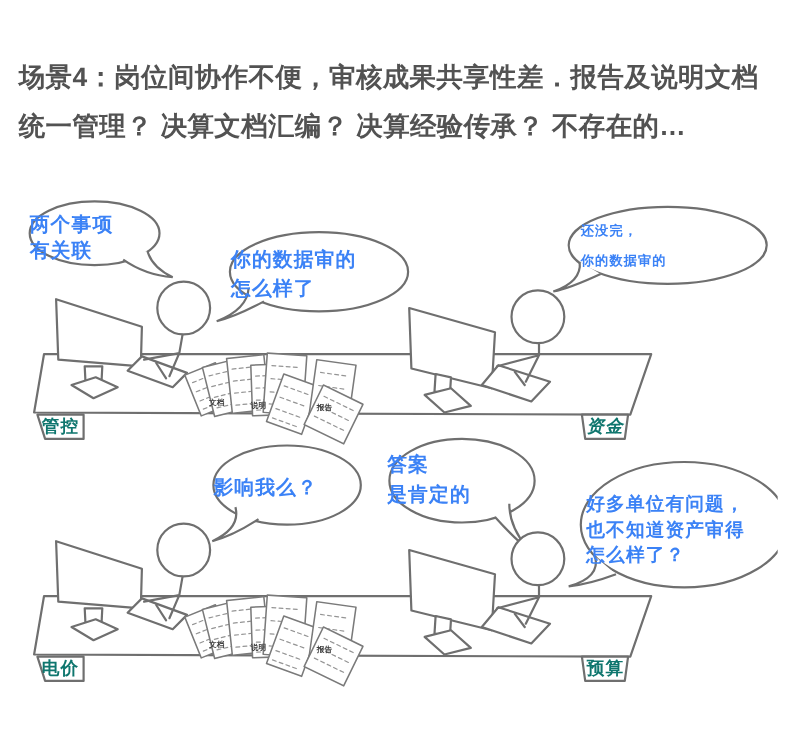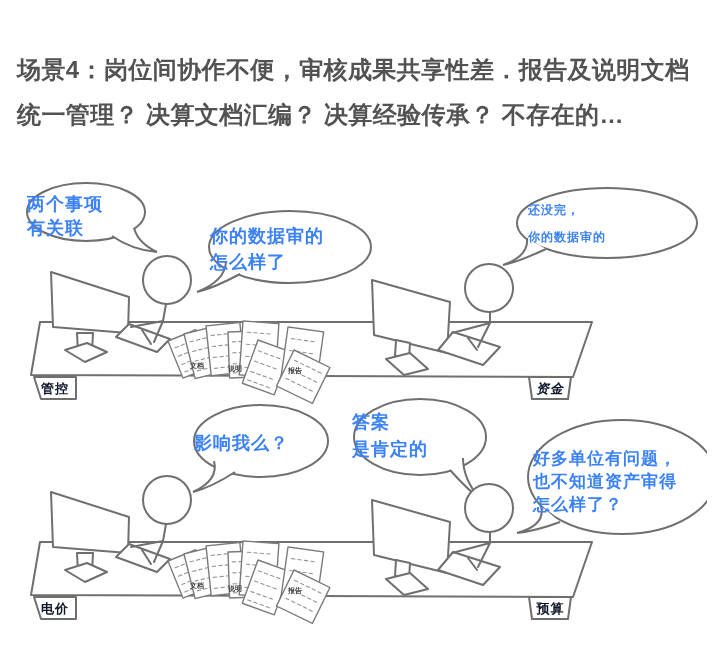--- a/index.html
+++ b/index.html
@@ -13,22 +13,22 @@
   #title1{top:54px;}
   #title2{top:99px;}
   .btxt{position:absolute;text-align:left;font-weight:bold;color:#3b82f6;letter-spacing:1px;}
   #b-a1{left:27px;top:192px;width:118px;font-size:18px;line-height:24px;}
   #b-a2{left:210px;top:223px;width:160px;font-size:18px;line-height:26px;}
   #b-a3{left:528px;top:197px;width:180px;font-size:12px;line-height:27px;}
   #b-b1{left:194px;top:431px;width:134px;font-size:18px;line-height:24px;}
   #b-b2{left:352px;top:409px;width:132px;font-size:18px;line-height:27px;}
   #b-b3{left:533px;top:447px;width:178px;font-size:17px;line-height:23px;}
   .desklabel{
-    position:absolute;text-align:center;font-weight:bold;font-size:13px;
-    color:#0f172a;letter-spacing:1px;line-height:20px;
+    position:absolute;text-align:center;font-weight:bold;font-size:16px;
+    color:#0f766e;letter-spacing:1px;line-height:20px;
   }
   #dl-a-left{left:34px;top:379px;width:42px;}
   #dl-a-right{left:529px;top:379px;width:42px;font-style:italic;}
   #dl-b-left{left:34px;top:599px;width:42px;}
   #dl-b-right{left:528px;top:599px;width:45px;}
 </style>
 </head>
 <body>
 
 <div id="stage">

